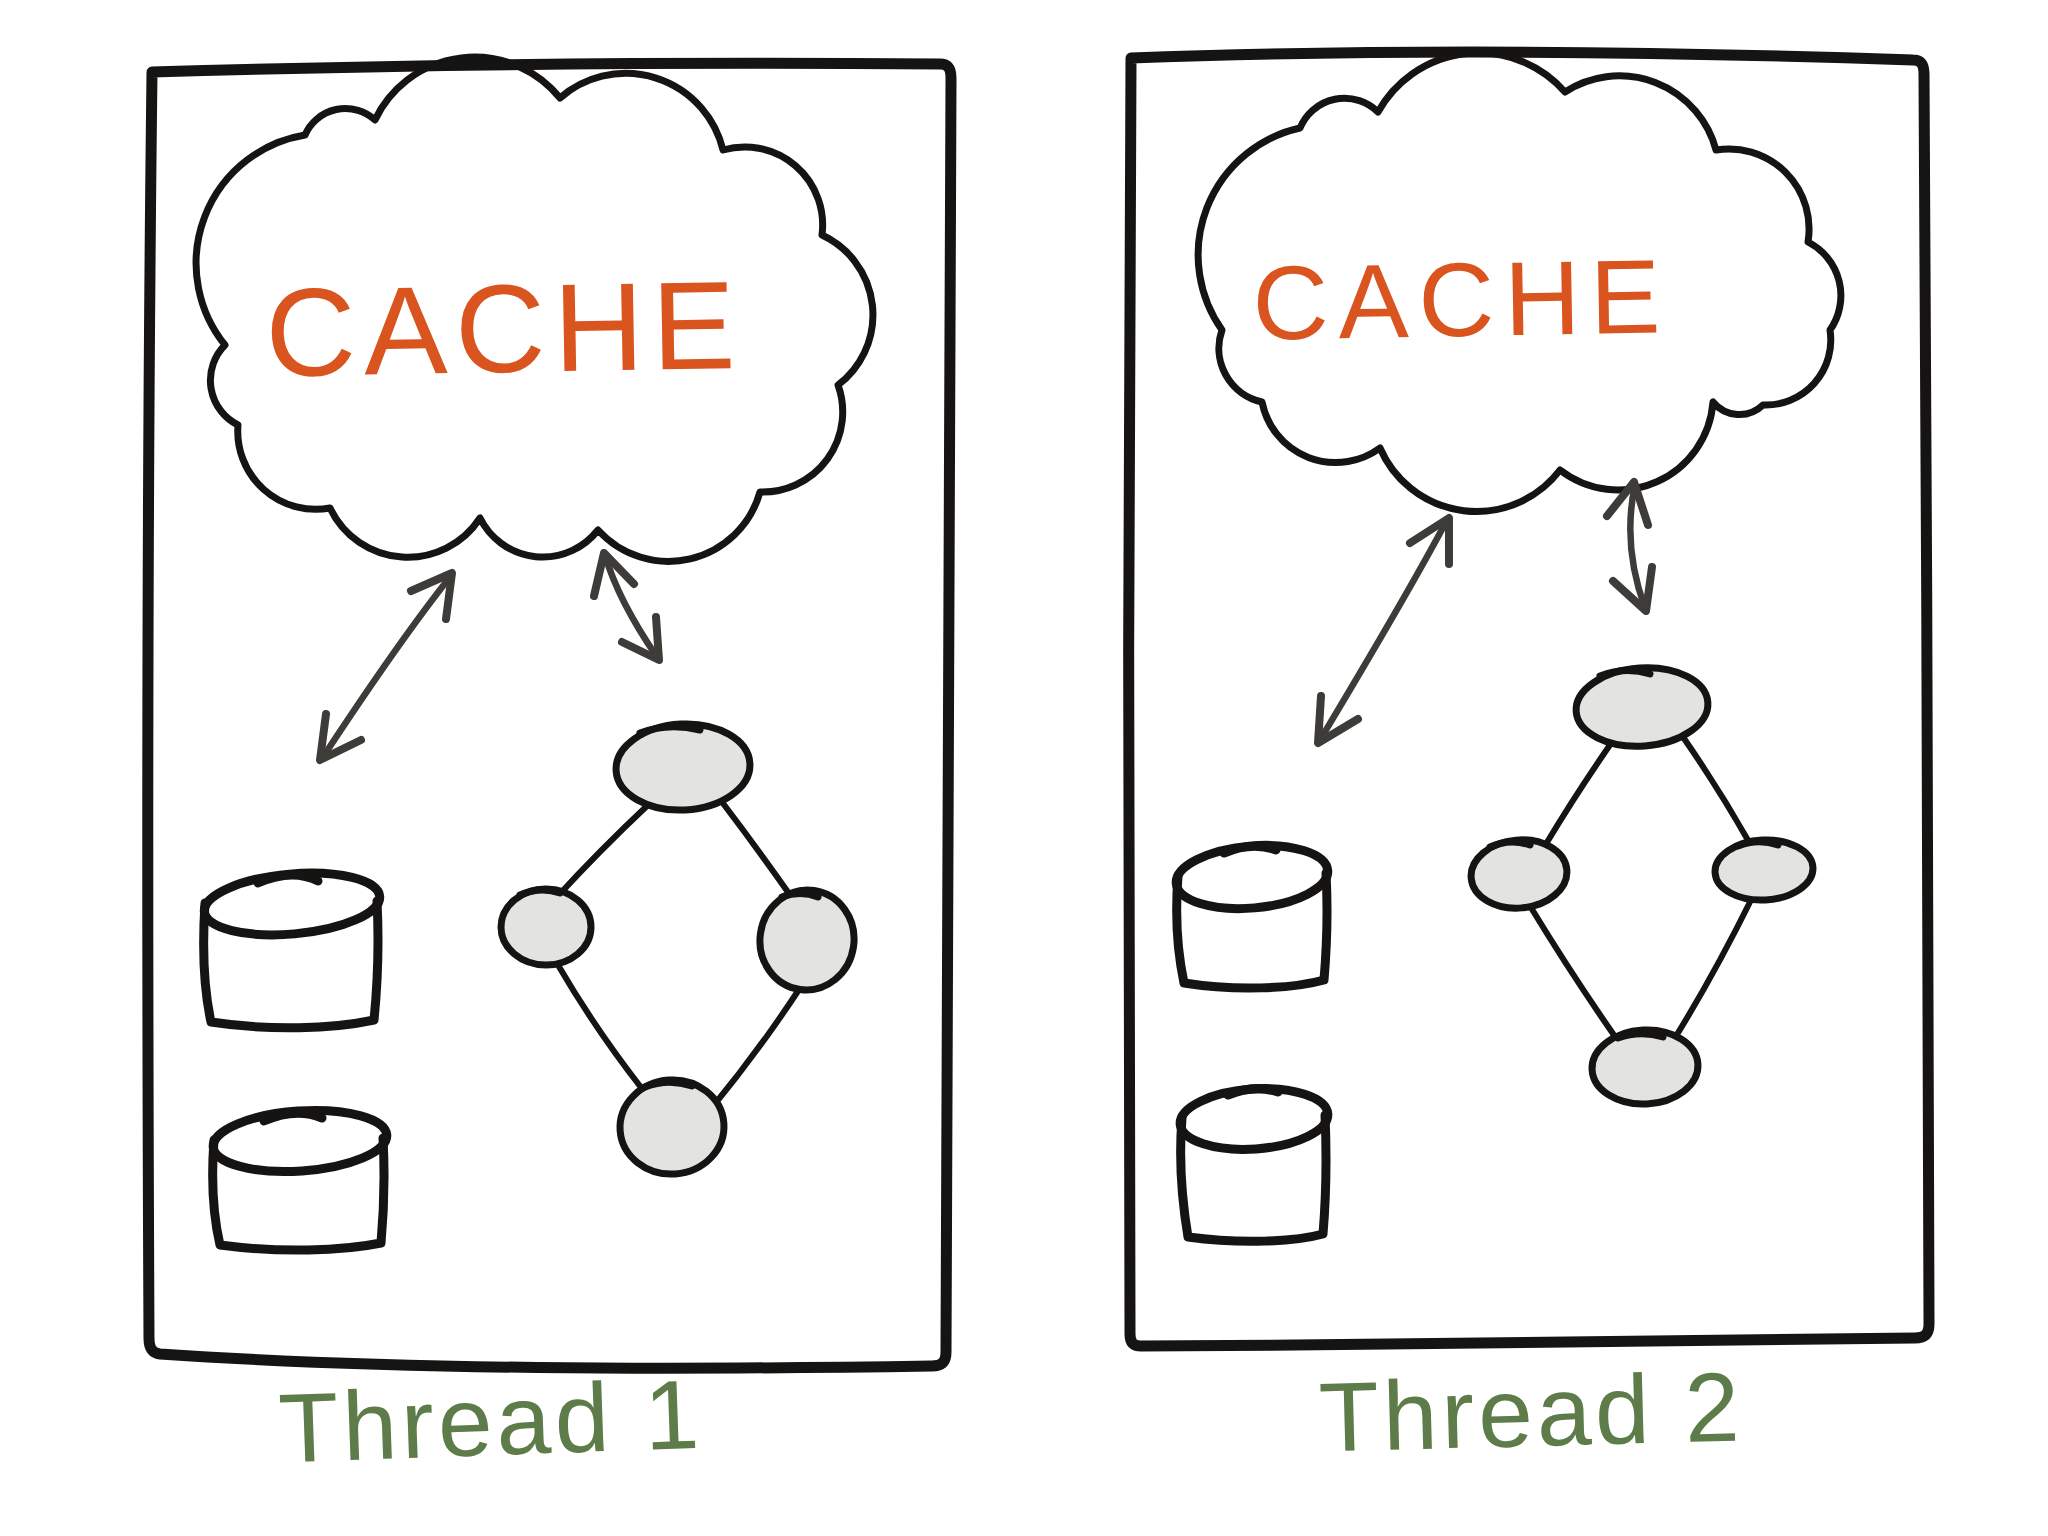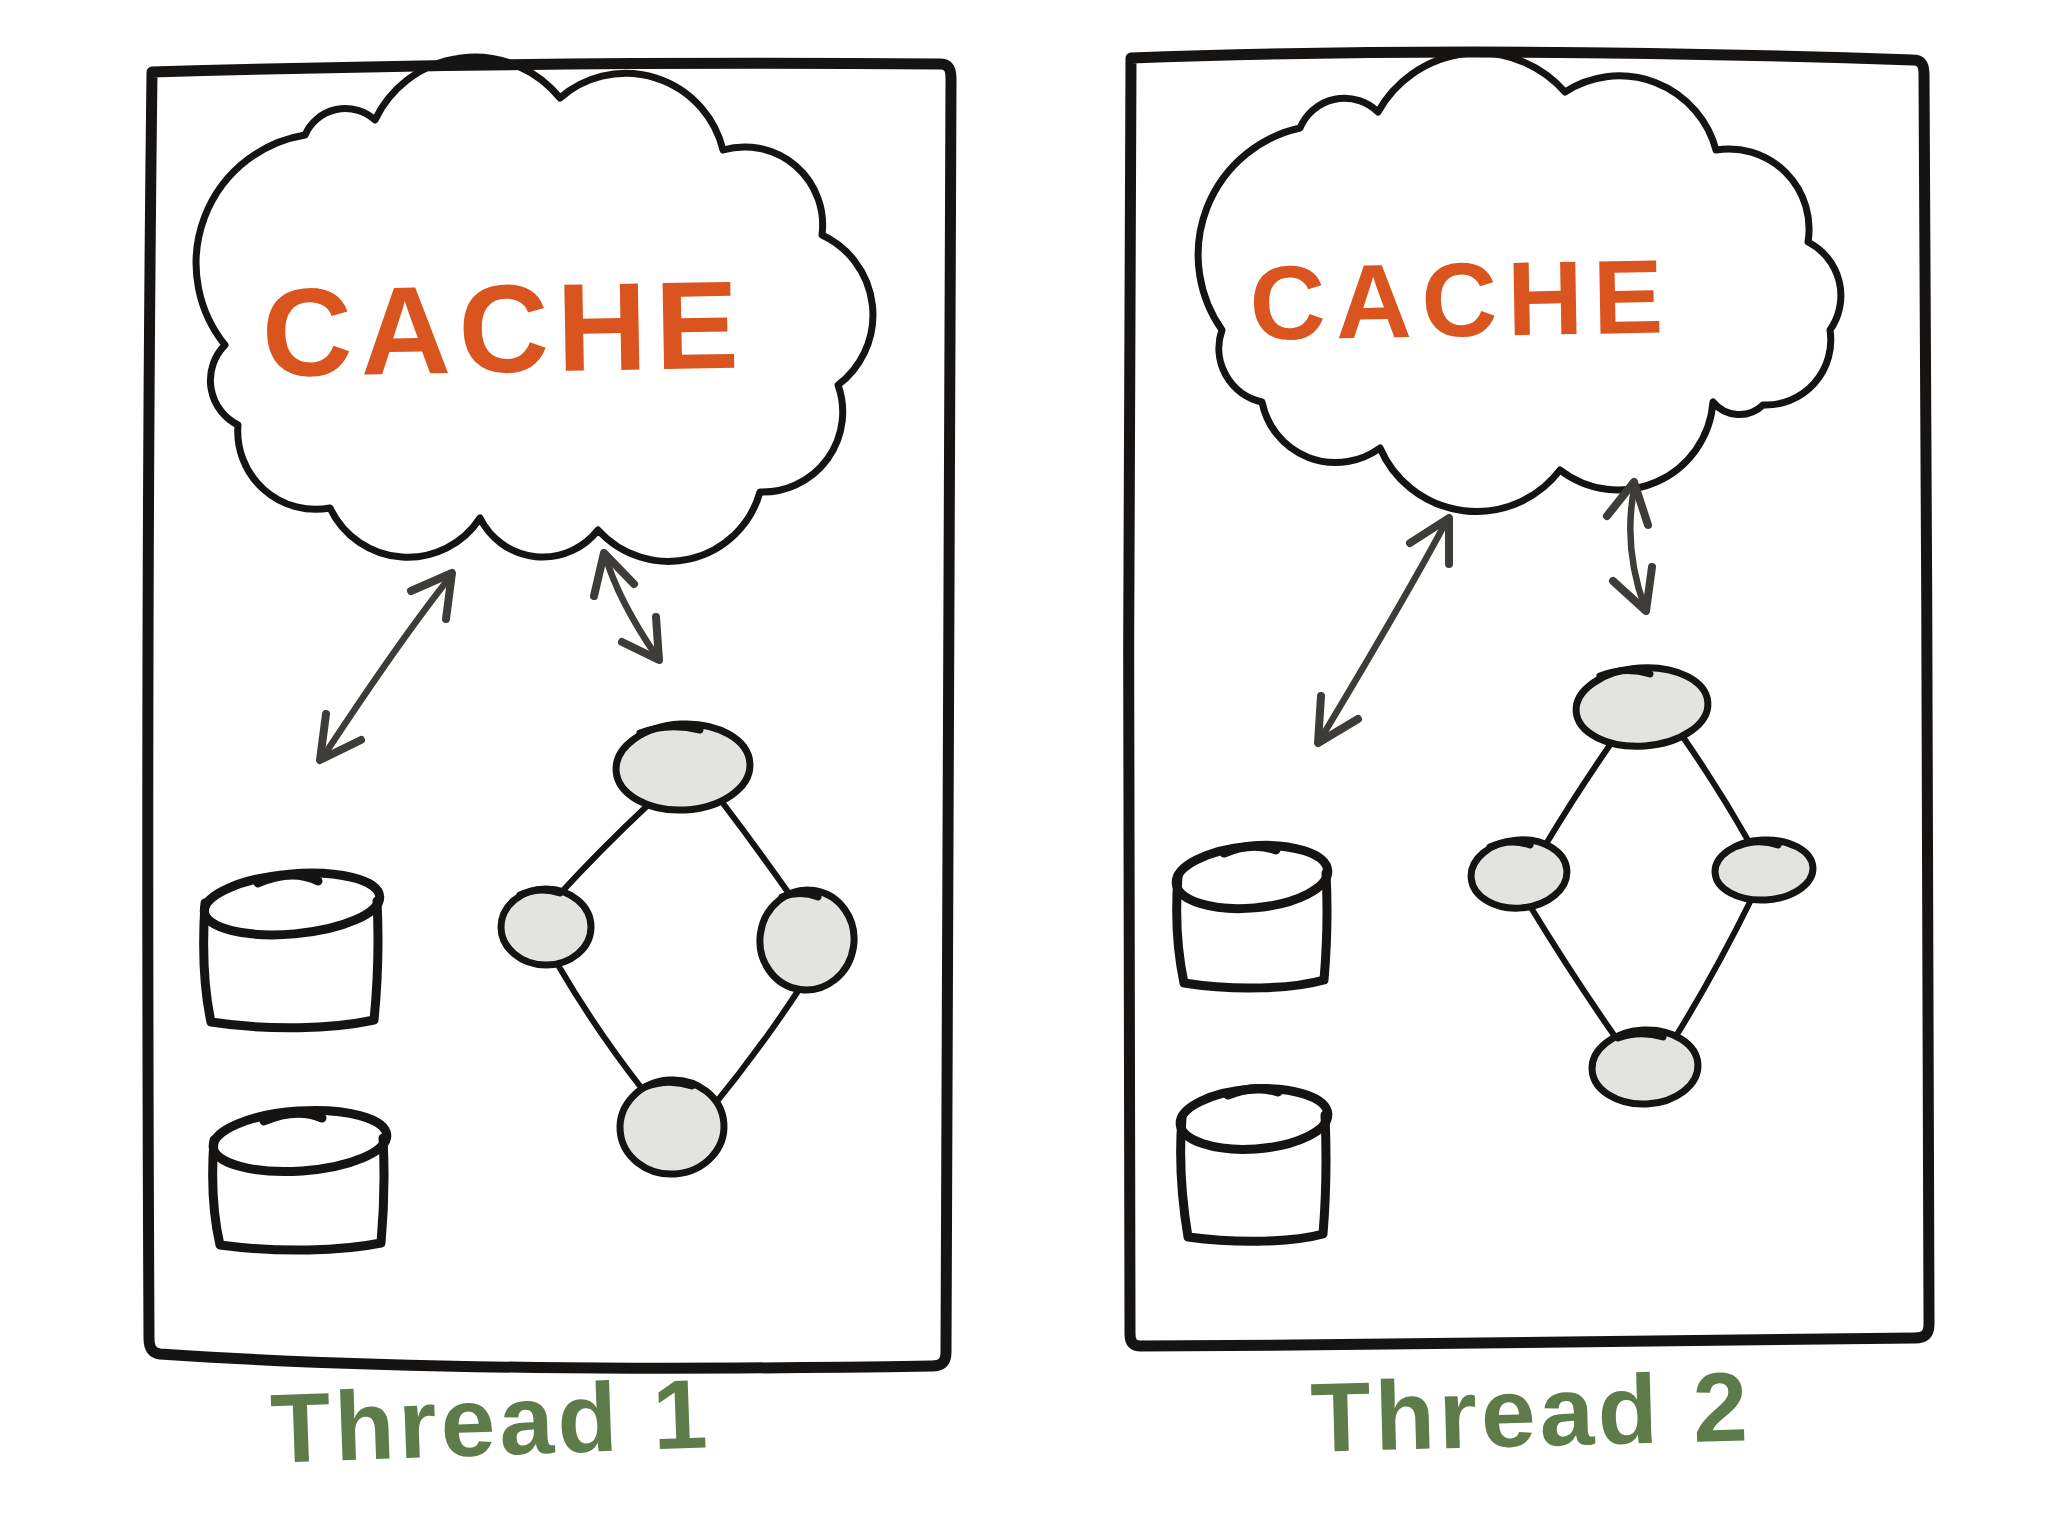--- a/index.html
+++ b/index.html
@@ -6,21 +6,20 @@
     margin: 0;
     padding: 0;
     background: #ffffff;
     width: 2048px;
     height: 1536px;
     overflow: hidden;
   }
   .canvas-wrap {
     width: 1736px;
     height: 1536px;
-    font-weight: bold;
   }
   svg {
     display: block;
   }
   .sketch-stroke {
     fill: none;
     stroke-linecap: round;
     stroke-linejoin: round;
   }
   text {

